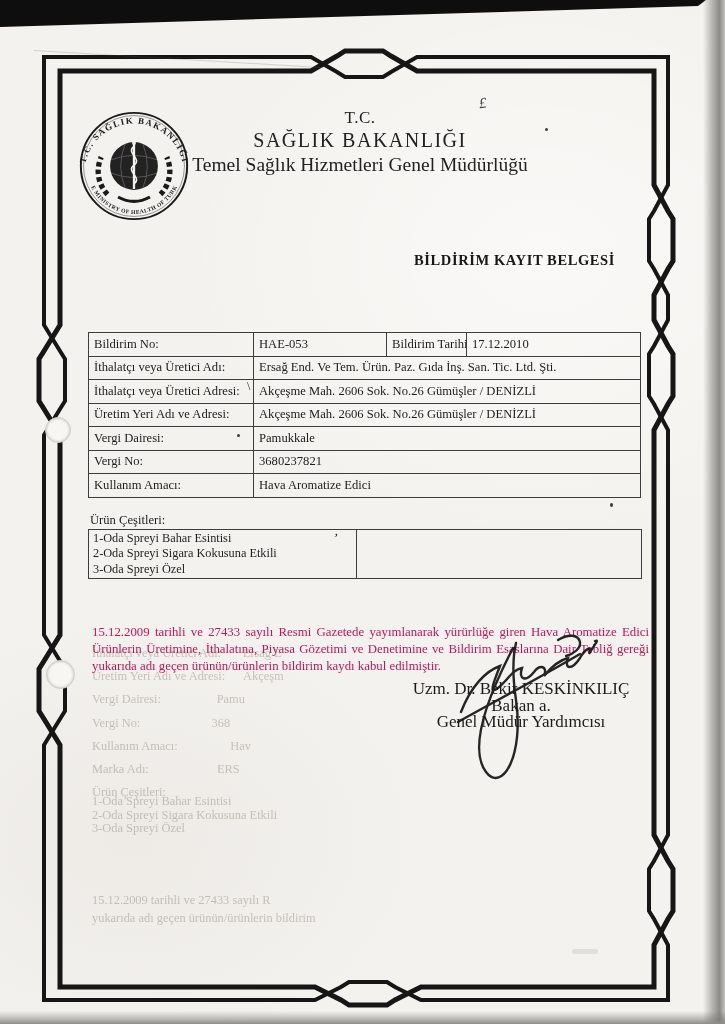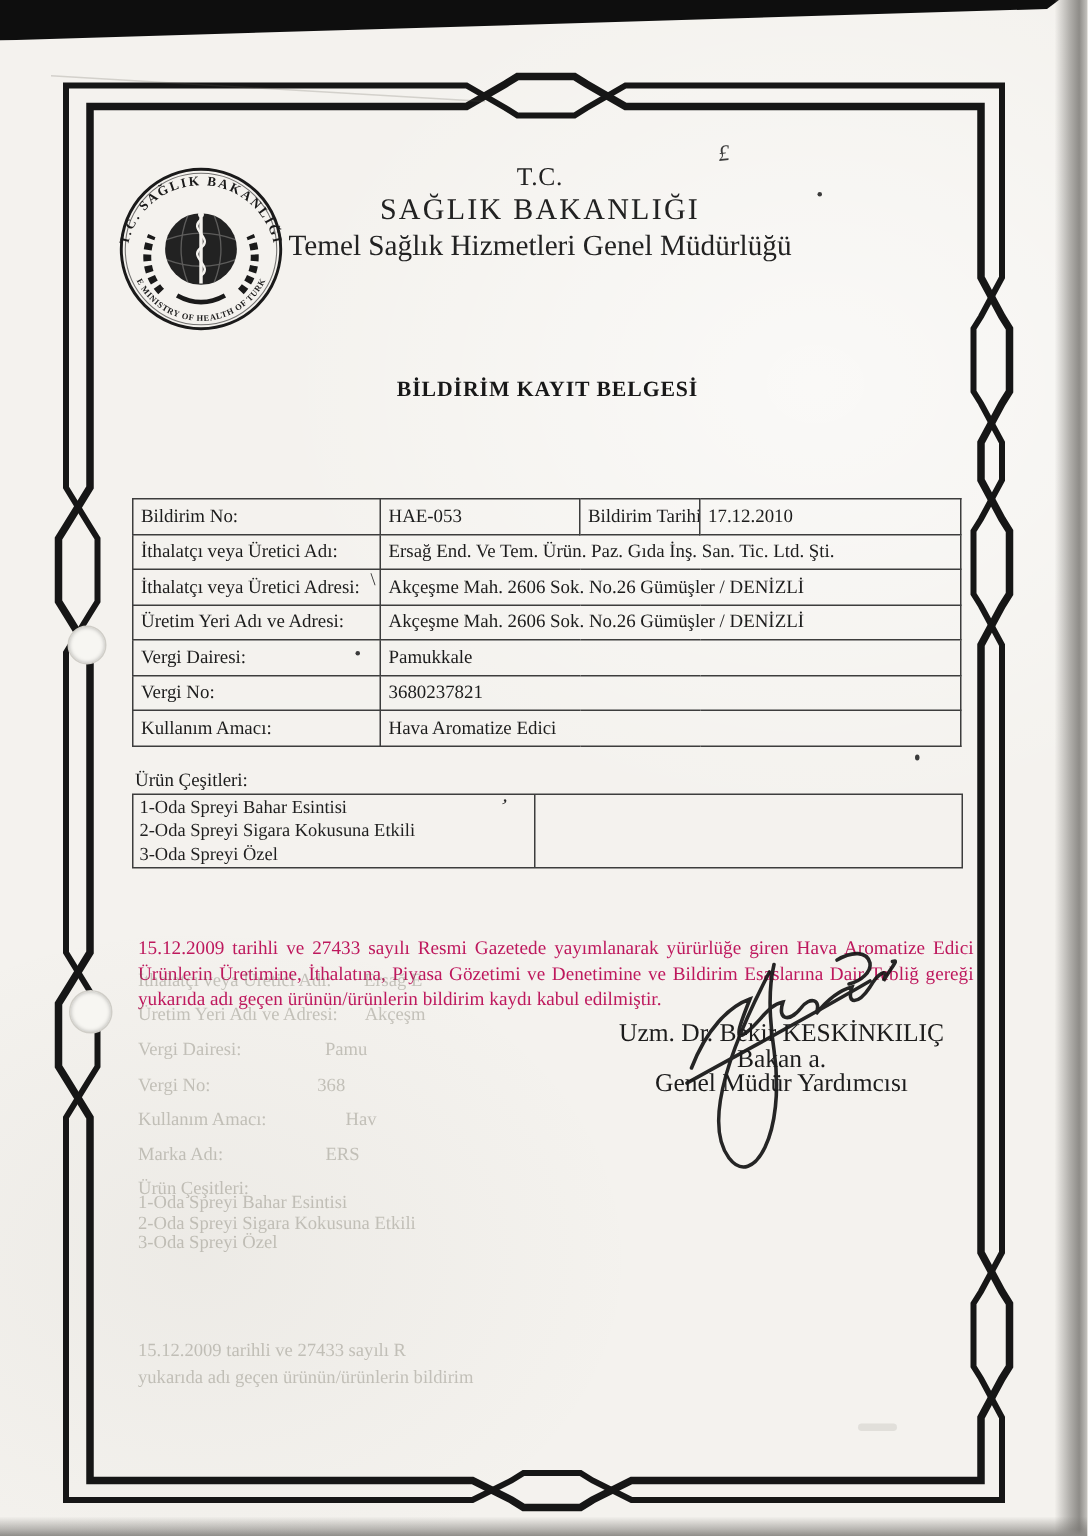--- a/index.html
+++ b/index.html
@@ -31,21 +31,21 @@
   .hole2{left:46px;top:660px;width:27px;height:27px;}
   
   svg.frame{position:absolute;left:0;top:0;}
   
   .seal{position:absolute;left:72px;top:104px;}
   .hdr{position:absolute;left:180px;width:360px;text-align:center;color:#222;}
   .h-tc{top:108px;font-size:17px;letter-spacing:0.5px;}
   .h-min{top:129px;font-size:20px;letter-spacing:1.5px;}
   .h-dir{top:154px;font-size:19.5px;}
   .pen-mark{position:absolute;left:479px;top:95px;font-size:15px;font-style:italic;color:#3a3a3a;transform:rotate(-6deg);}
-  .doc-title{position:absolute;left:115px;top:252px;width:500px;text-align:center;
+  .doc-title{position:absolute;left:115px;top:252px;width:500px;text-align:right;
     font-size:14.5px;font-weight:bold;letter-spacing:0.6px;color:#181818;}
   
   table.info-table{position:absolute;left:88px;top:332px;width:552px;border-collapse:collapse;
     font-size:12.6px;color:#1c1c1c;table-layout:fixed;}
   table.info-table td{border:1.5px solid #3d3d3d;padding:1px 6px 1px 5px;height:20.5px;
     overflow:hidden;white-space:nowrap;}
   .urun-label{position:absolute;left:90px;top:513px;font-size:12.6px;color:#1c1c1c;}
   .product-box{position:absolute;left:88px;top:529px;width:552px;height:48px;border:1.5px solid #3d3d3d;
     display:flex;}
   .product-left{width:259px;border-right:1.5px solid #3d3d3d;padding:1px 4px;font-size:12.3px;line-height:15.3px;}

